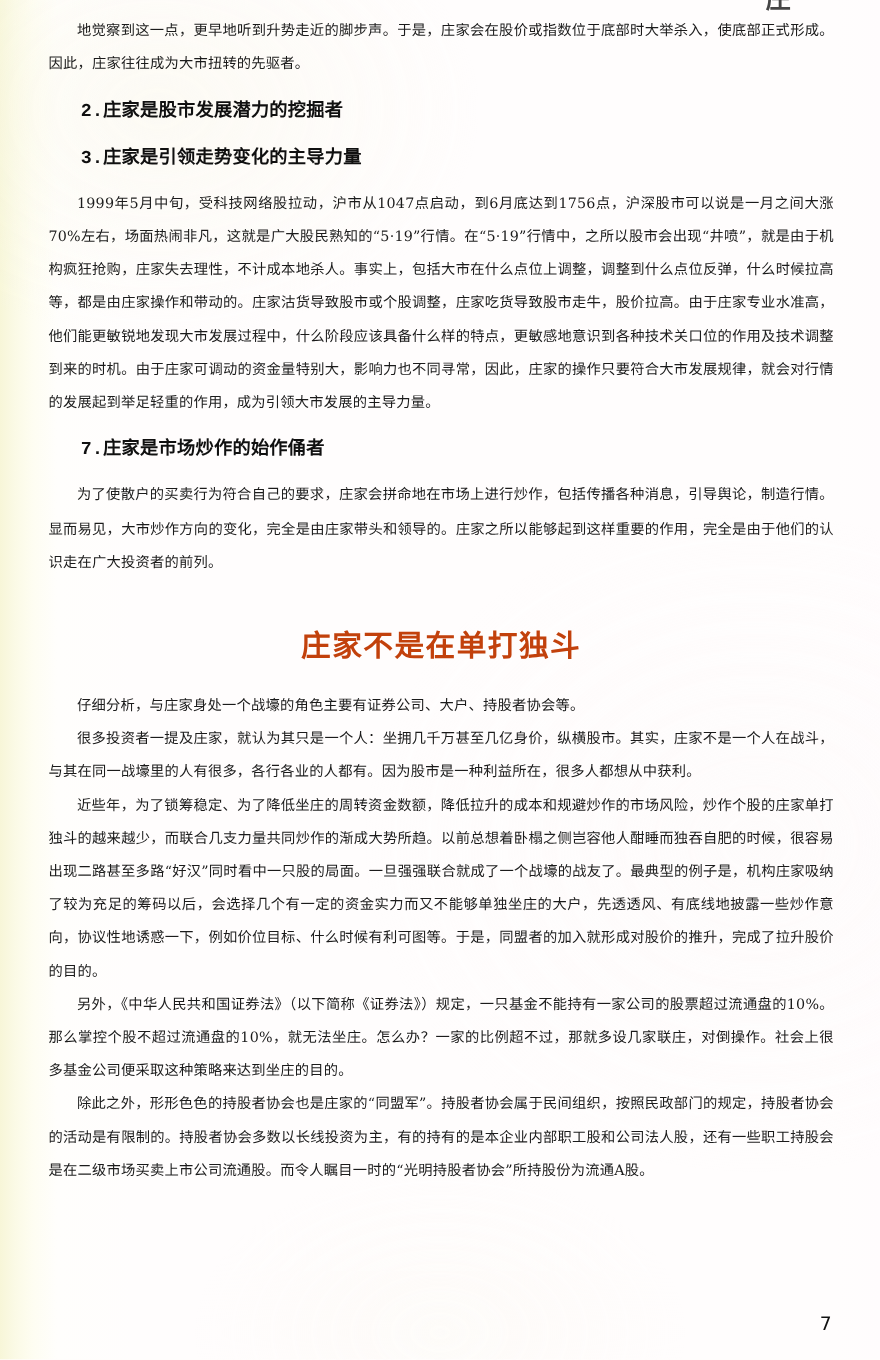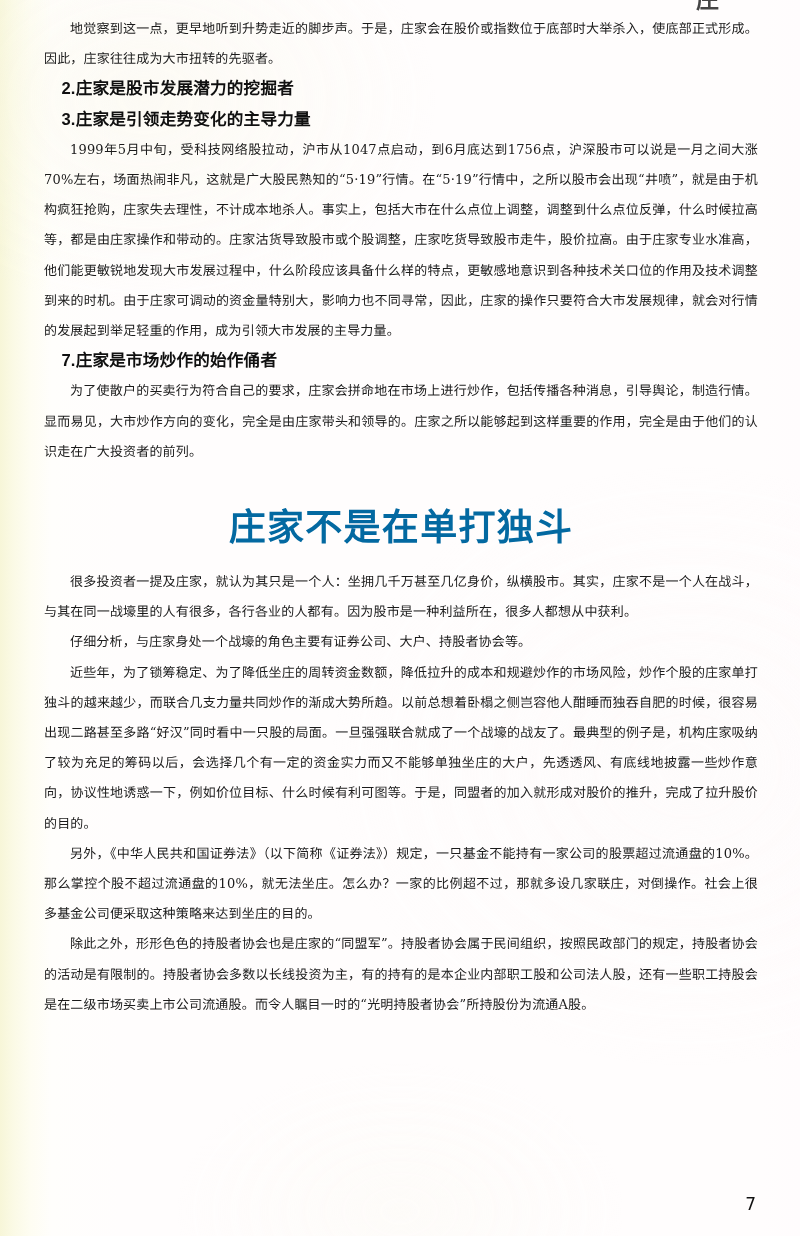--- a/index.html
+++ b/index.html
@@ -86,38 +86,38 @@
     line-height: 30.2px;
     text-align: justify;
     text-justify: inter-ideograph;
     text-indent: 2em;
     letter-spacing: .18px;
     font-family: "DejaVu Serif", "Liberation Serif", serif;
     filter: blur(.18px);
   }
 
   h3.sub-heading {
-    margin: 0;
+    margin: 12px;
     padding-left: 1.05em;
     color: #101010;
-    font-family: Liberation Sans, sans-serif;
+    font-family: Liberation Mono, monospace;
     font-weight: 700;
     font-size: 16.6px;
     line-height: 30.2px;
     letter-spacing: .2px;
     filter: blur(.2px);
   }
 
   h2.section-heading {
     margin: 0;
     text-align: center;
-    color: #0369a1;
+    color: #c2410c;
     font-family: "DejaVu Sans", "Liberation Sans", sans-serif;
     font-weight: 700;
-    font-size: 37px;
+    font-size: 27px;
     line-height: 34px;
     letter-spacing: 1.3px;
     filter: blur(.2px);
   }
 
   .gap-before-heading  { height: 44px; }
   .gap-after-heading   { height: 22px; }
 
   
   .folio {
@@ -154,23 +154,23 @@
     <h3 class="sub-heading">7.庄家是市场炒作的始作俑者</h3>
 
     <p class="body-text">为了使散户的买卖行为符合自己的要求，庄家会拼命地在市场上进行炒作，包括传播各种消息，引导舆论，制造行情。显而易见，大市炒作方向的变化，完全是由庄家带头和领导的。庄家之所以能够起到这样重要的作用，完全是由于他们的认识走在广大投资者的前列。</p>
 
     <div class="gap-before-heading"></div>
 
     <h2 class="section-heading">庄家不是在单打独斗</h2>
 
     <div class="gap-after-heading"></div>
 
+    <p class="body-text">仔细分析，与庄家身处一个战壕的角色主要有证券公司、大户、持股者协会等。</p>
+
     <p class="body-text">很多投资者一提及庄家，就认为其只是一个人：坐拥几千万甚至几亿身价，纵横股市。其实，庄家不是一个人在战斗，与其在同一战壕里的人有很多，各行各业的人都有。因为股市是一种利益所在，很多人都想从中获利。</p>
-
-    <p class="body-text">仔细分析，与庄家身处一个战壕的角色主要有证券公司、大户、持股者协会等。</p>
 
     <p class="body-text">近些年，为了锁筹稳定、为了降低坐庄的周转资金数额，降低拉升的成本和规避炒作的市场风险，炒作个股的庄家单打独斗的越来越少，而联合几支力量共同炒作的渐成大势所趋。以前总想着卧榻之侧岂容他人酣睡而独吞自肥的时候，很容易出现二路甚至多路“好汉”同时看中一只股的局面。一旦强强联合就成了一个战壕的战友了。最典型的例子是，机构庄家吸纳了较为充足的筹码以后，会选择几个有一定的资金实力而又不能够单独坐庄的大户，先透透风、有底线地披露一些炒作意向，协议性地诱惑一下，例如价位目标、什么时候有利可图等。于是，同盟者的加入就形成对股价的推升，完成了拉升股价的目的。</p>
 
     <p class="body-text">另外，《中华人民共和国证券法》（以下简称《证券法》）规定，一只基金不能持有一家公司的股票超过流通盘的10%。那么掌控个股不超过流通盘的10%，就无法坐庄。怎么办？一家的比例超不过，那就多设几家联庄，对倒操作。社会上很多基金公司便采取这种策略来达到坐庄的目的。</p>
 
     <p class="body-text">除此之外，形形色色的持股者协会也是庄家的“同盟军”。持股者协会属于民间组织，按照民政部门的规定，持股者协会的活动是有限制的。持股者协会多数以长线投资为主，有的持有的是本企业内部职工股和公司法人股，还有一些职工持股会是在二级市场买卖上市公司流通股。而令人瞩目一时的“光明持股者协会”所持股份为流通A股。</p>
 
   </div>
 
   <div class="folio">7</div>

